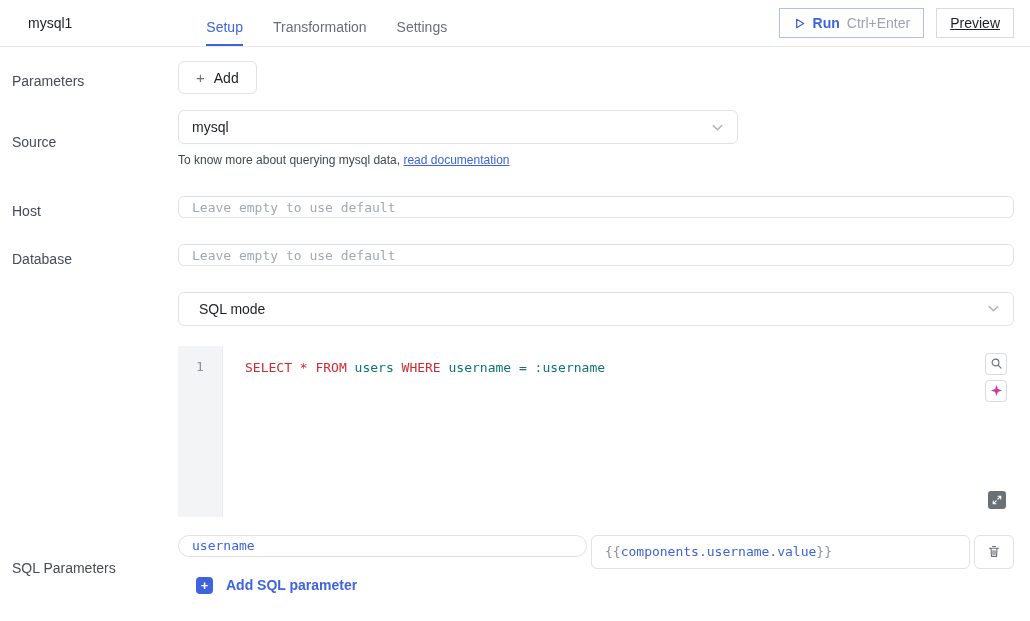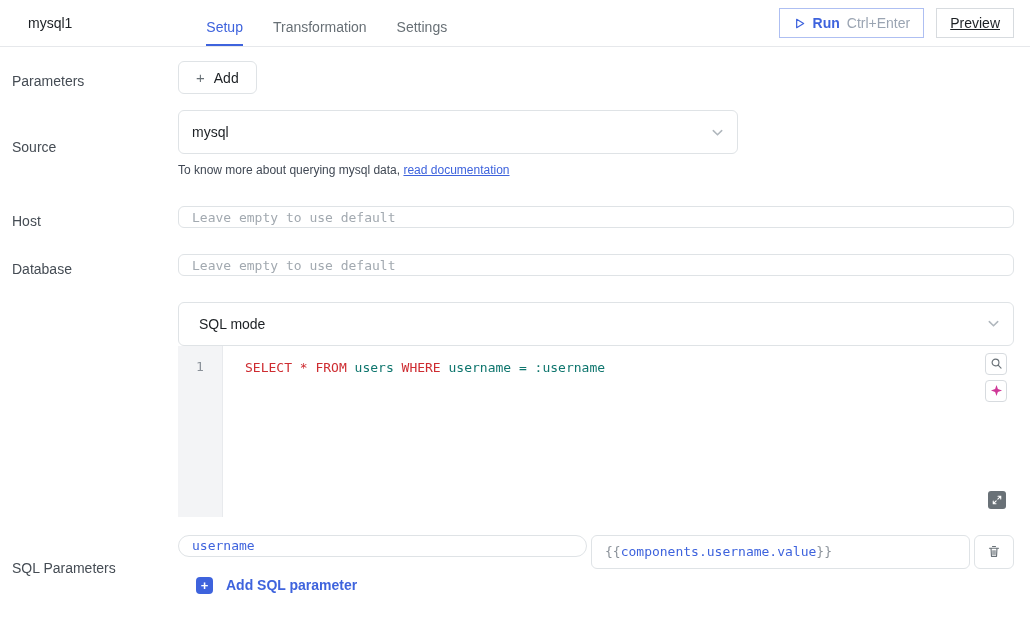--- a/index.html
+++ b/index.html
@@ -39,33 +39,33 @@
   .row-label {
     width: 145px; flex: 0 0 145px; padding: 8px 10px 0 12px;
     color: #454c54; font-size: 14px; line-height: 1.45;
   }
   .row-content { flex: 1; margin-right: 16px; min-width: 0; }
 
   .row-parameters { margin-bottom: 16px; }
   .row-source { margin-bottom: 26px; }
   .row-host { margin-bottom: 20px; }
   .row-database { margin-bottom: 22px; }
-  .row-mode { }
+  .row-mode { margin-bottom: 20px; }
   .row-editor { margin-bottom: 18px; }
   .row-sqlparams { margin-bottom: 14px; }
 
   .btn-add {
     display: inline-flex; align-items: center; gap: 9px; height: 33px;
     padding: 0 17px; border: 1px solid #dfe3e6; border-radius: 6px;
     background: #fff; cursor: pointer; font-size: 14px; font-weight: 500; color: #1c2024;
   }
   .btn-add .plus { color: #687076; font-size: 15px; line-height: 1; }
 
   .select {
-    height: 44px; border: 1px solid #dfe3e6; border-radius: 6px; background: #fff;
+    height: 34px; border: 1px solid #dfe3e6; border-radius: 6px; background: #fff;
     display: flex; align-items: center; justify-content: space-between;
     padding: 0 12px 0 13px; cursor: pointer; font-size: 14px; color: #1c2024;
   }
   .select-source { width: 560px; }
   .select-mode { width: 100%; padding-left: 20px; }
 
   .help-text { margin-top: 9px; font-size: 12px; color: #404854; }
   .help-link { color: #3e63dd; text-decoration: underline; cursor: pointer; }
 
   .text-input {

